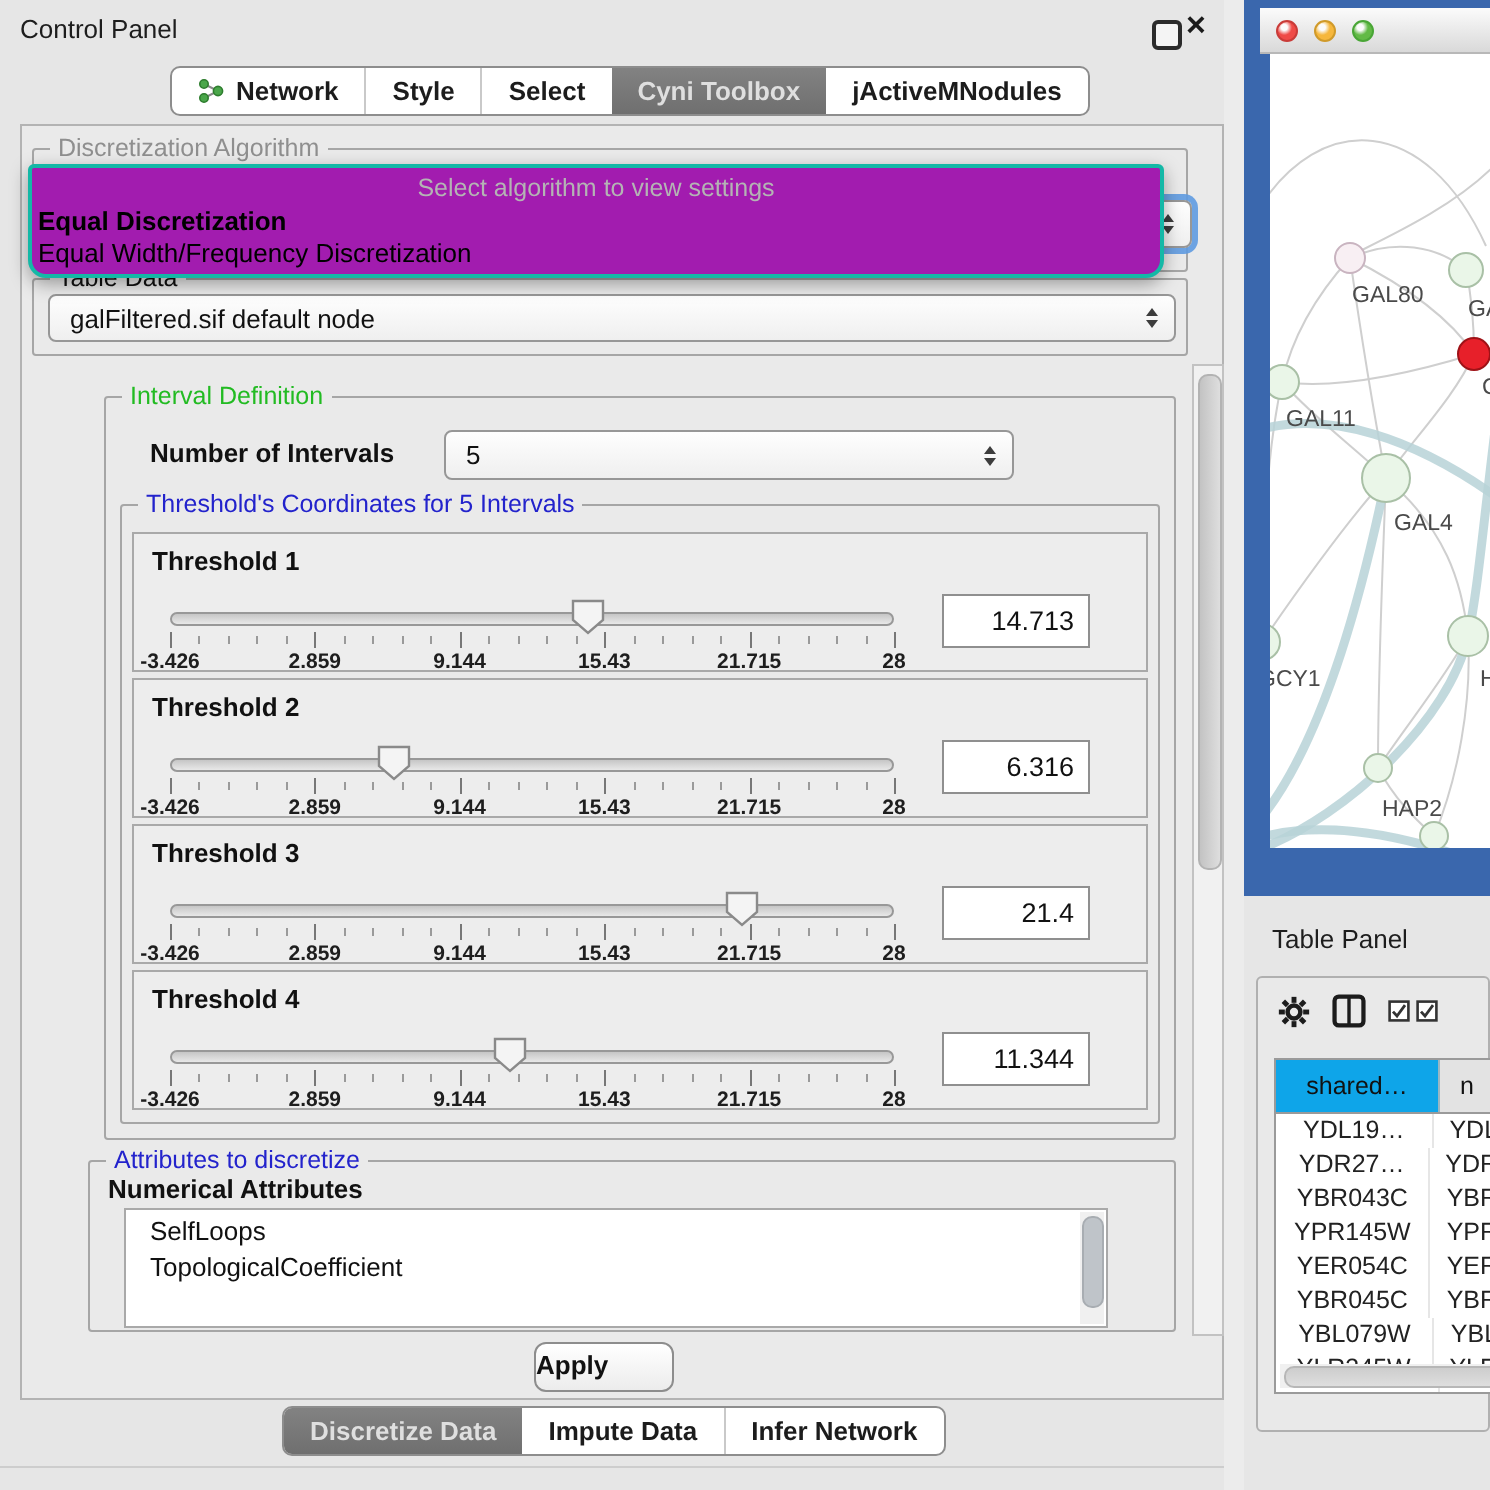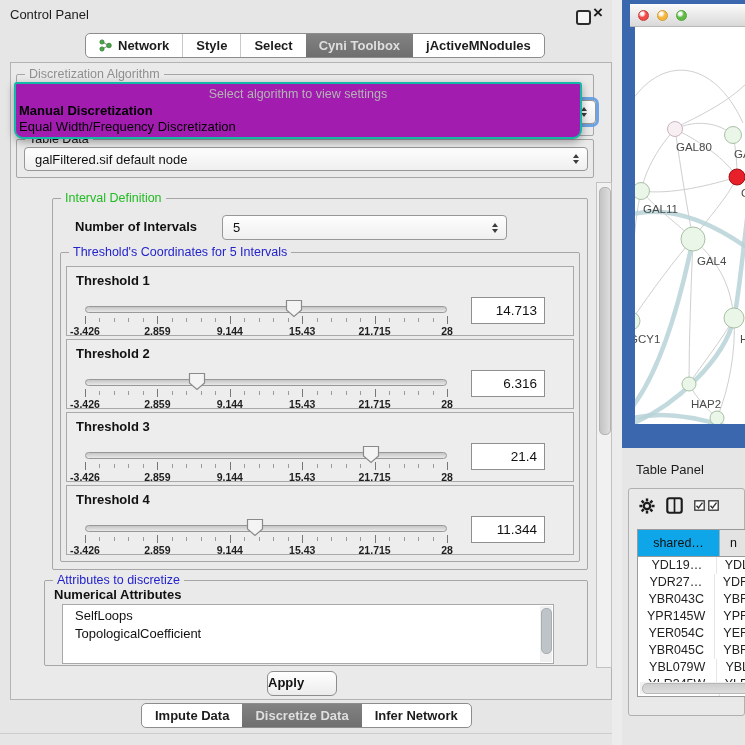--- a/index.html
+++ b/index.html
@@ -135,21 +135,21 @@
   </div>
   <div class="combo alg-combo">
       <span class="spin">
         <span class="u"></span>
         <span class="d"></span>
       </span>
     </div>
 
   <div class="popup">
     <div class="hint">Select algorithm to view settings</div>
-    <div class="opt b">Manual Discretization</div>
+    <div class="opt b">Equal Discretization</div>
     <div class="opt n">Equal Width/Frequency Discretization</div>
   </div>
 
   <div class="group" style="left:16px;top:139px;width:578px;height:39px;">
     <span class="group-title gt-black">Table Data</span>
   </div>
   <div class="combo" style="left:24px;top:147px;width:564px;height:24px;">
     <span>galFiltered.sif default node</span>
     <span class="spin">
         <span class="u"></span>
@@ -373,25 +373,25 @@
         <li>TopologicalCoefficient</li>
       </ul>
     <div class="list-sb">
         <div class="t"></div>
       </div>
   </div>
 
   <div class="apply-btn">Apply</div>
 
   <div class="tabbar" id="bottom-tabs">
+      <div class="tab selected">
+        <span>Discretize Data</span>
+      </div>
       <div class="tab">
         <span>Impute Data</span>
-      </div>
-      <div class="tab selected">
-        <span>Discretize Data</span>
       </div>
       <div class="tab">
         <span>Infer Network</span>
       </div>
     </div>
   <div class="bottom-line"></div>
 
   <div class="right-gap"></div>
 
   <div class="net-window">

